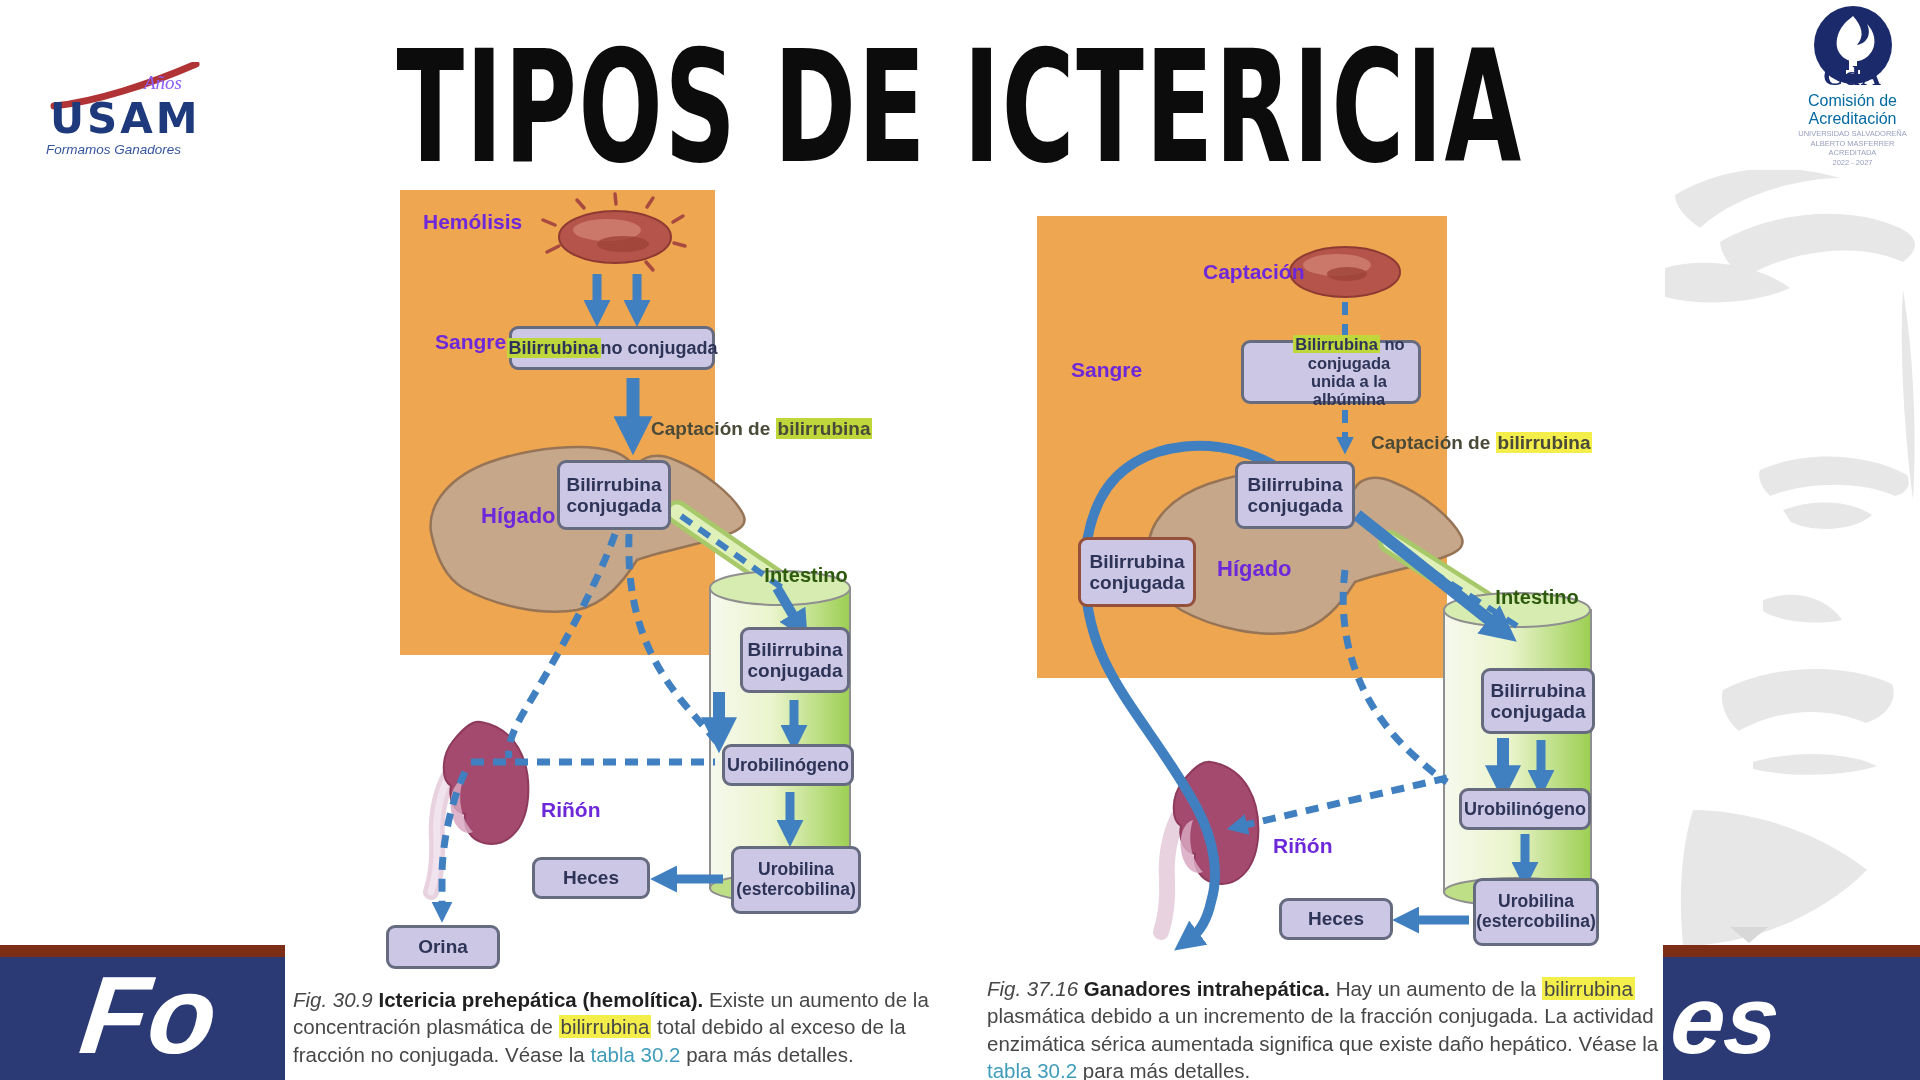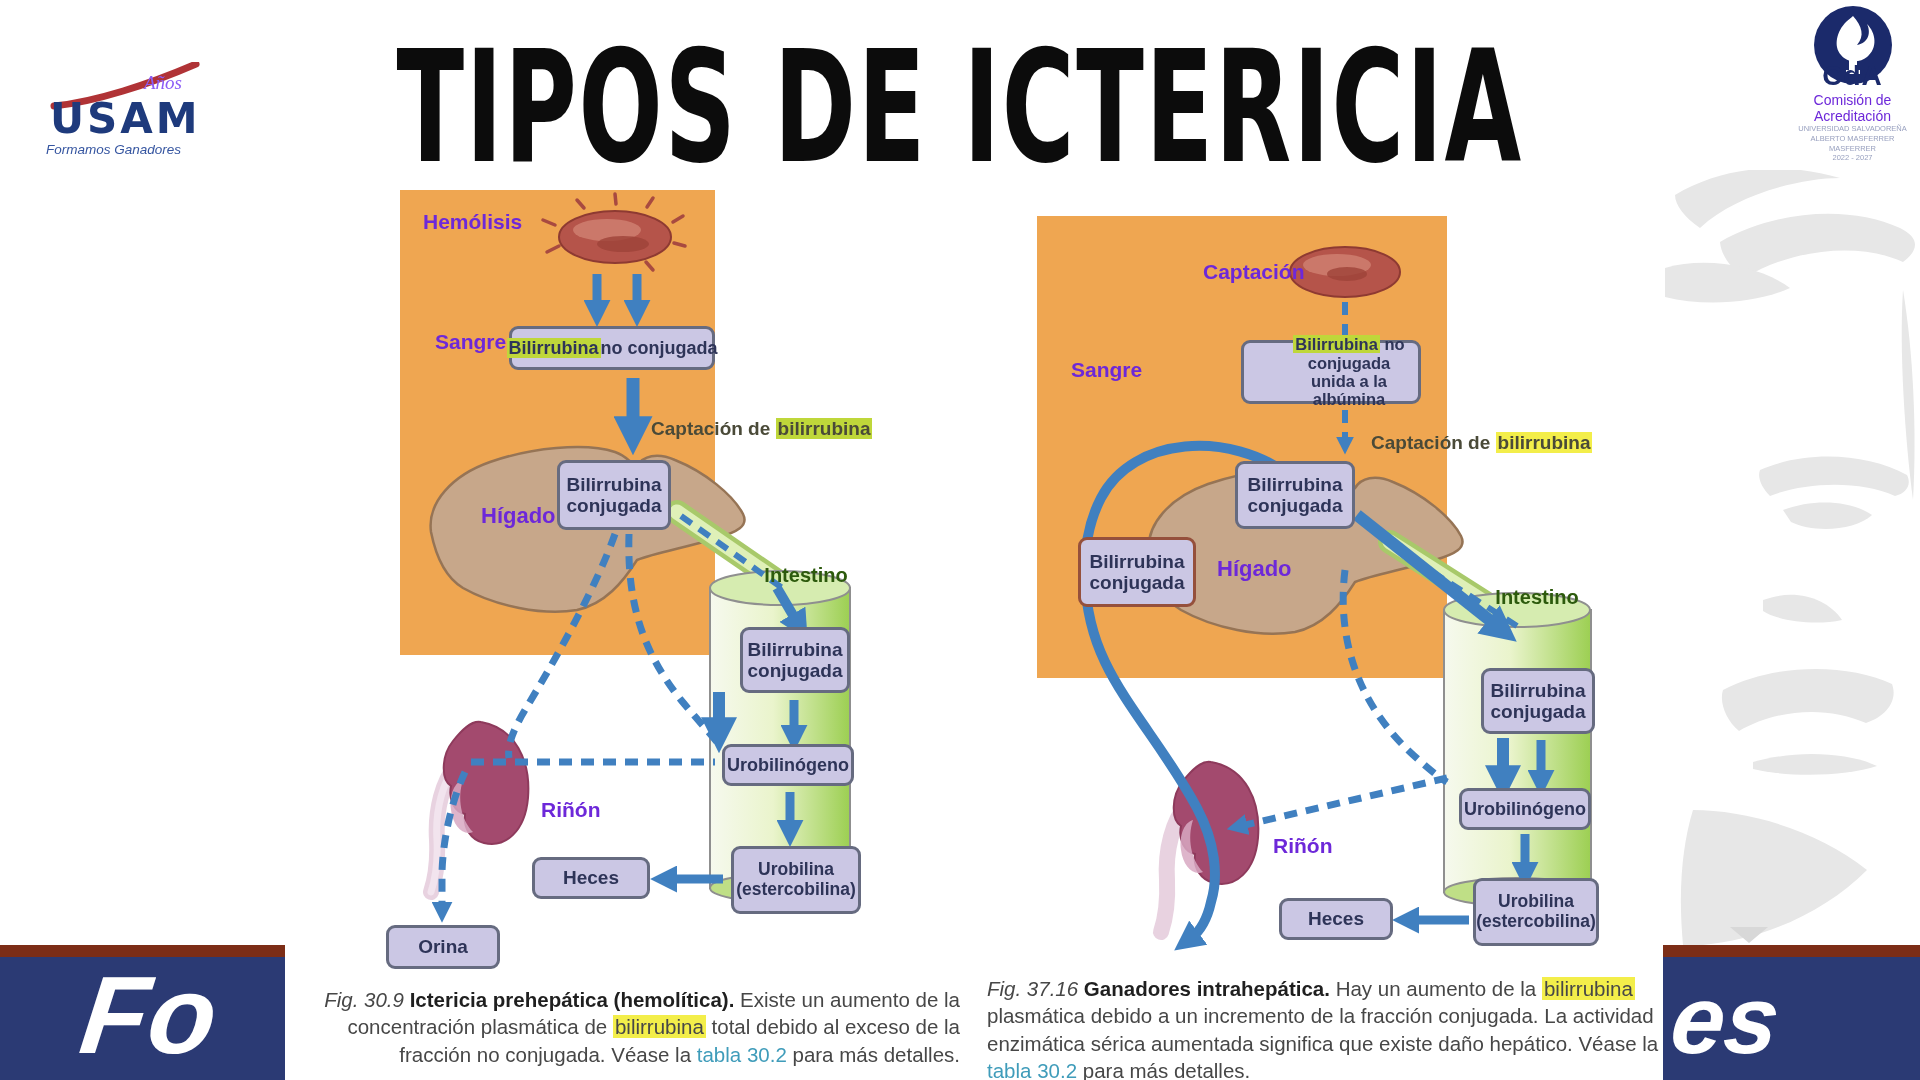--- a/index.html
+++ b/index.html
@@ -21,22 +21,22 @@
   .usam .anos{position:absolute;left:122px;top:66px;color:#8b5cf6;font-style:italic;
               font-size:19px;font-family:"Liberation Serif",serif;}
   .usam .name{position:absolute;left:28px;top:88px;color:#1e3a7c;font-weight:900;
               font-size:42px;letter-spacing:3px;font-family:"DejaVu Sans",sans-serif;}
   .usam .tag{position:absolute;left:24px;top:136px;color:#3555a0;font-style:italic;
              font-size:13.5px;}
 
   .cda{position:absolute;left:1790px;top:4px;width:125px;height:170px;text-align:center;
        z-index:3;color:#1b2a6b;}
   .cda .acr{font-weight:bold;font-size:28px;margin-top:-30px;letter-spacing:1px;
-            font-family:Liberation Sans, sans-serif;}
-  .cda .l1{font-size:14px;line-height:1.15;color:#6d28d9;}
+            font-family:Liberation Serif, serif;}
+  .cda .l1{font-size:16px;line-height:1.15;color:#0369a1;}
   .cda .tiny{font-size:7.5px;line-height:1.3;color:#98a0bf;}
 
   
   .banner{position:absolute;left:0;top:945px;width:1920px;height:135px;
           background:#2b3a74;border-top:12px solid #7c2d16;box-sizing:border-box;z-index:1;}
   .banner .btxt{position:absolute;color:#fff;font-weight:bold;font-style:italic;
                 transform:skewX(-7deg);font-family:"Liberation Sans",sans-serif;}
   .banner .bl{font-size:110px;top:-6px;left:82px;}
   .banner .br{font-size:96px;top:8px;left:1672px;}
 
@@ -103,21 +103,21 @@
     <circle cx="41" cy="41" r="39" fill="#1b2a6b"></circle>
     <path d="M41,12 C50,22 53,32 45,41 C57,39 59,28 55,20 C64,29 66,44 55,53 C48,59 35,59 29,51 C21,42 25,27 34,18 C36,16 39,14 41,12 Z" fill="#fff"></path>
     <rect x="37" y="53" width="8" height="13" fill="#fff"></rect>
     <rect x="34" y="66" width="14" height="4" fill="#fff"></rect>
   </svg>
   <div class="acr">CdA</div>
   <div class="l1">Comisión de</div>
   <div class="l1">Acreditación</div>
   <div class="tiny">UNIVERSIDAD SALVADOREÑA</div>
   <div class="tiny">ALBERTO MASFERRER</div>
-  <div class="tiny">MASFERRER</div>
+  <div class="tiny">ACREDITADA</div>
   <div class="tiny">2022 - 2027</div>
 </div>
 
 <div class="fig" style="left:285px;width:700px;">
   <svg class="layer" width="700" height="900">
     <defs>
       <marker id="aL" viewBox="0 0 10 10" refX="3" refY="5" markerWidth="3" markerHeight="3" orient="auto">
         <path d="M0,0 L10,5 L0,10 Z" fill="#4080c0"></path>
       </marker>
       <linearGradient id="cylL" x1="0" y1="0" x2="1" y2="0">
@@ -211,21 +211,21 @@
 conjugada</div>
   <div class="dbox" style="left:437px;top:564px;width:132px;height:42px;font-size:18px;">Urobilinógeno</div>
   <div class="dbox" style="left:446px;top:666px;width:130px;height:68px;font-size:17.5px;">Urobilina
 (estercobilina)</div>
   <div class="dbox" style="left:247px;top:677px;width:118px;height:42px;">Heces</div>
 
   <div class="lbl" style="left:256px;top:618px;">Riñón</div>
 
   <div class="dbox" style="left:101px;top:745px;width:114px;height:44px;">Orina</div>
 
-  <div class="cap" style="left:20px;top:806px;width:655px;text-align:right;">
+  <div class="cap" style="left:8px;top:806px;width:655px;">
     <span class="figno">Fig. 30.9</span><b> Ictericia prehepática (hemolítica).</b><span> Existe un aumento de la concentración plasmática de </span><span class="hl-yellow">bilirrubina</span><span> total debido al exceso de la fracción no conjugada. Véase la </span><span class="link">tabla 30.2</span><span> para más detalles.</span>
   </div>
 </div>
 
 <div class="fig" style="left:985px;width:678px;">
   <svg class="layer" width="678" height="900">
     <defs>
       <marker id="aR" viewBox="0 0 10 10" refX="3" refY="5" markerWidth="3" markerHeight="3" orient="auto">
         <path d="M0,0 L10,5 L0,10 Z" fill="#4080c0"></path>
       </marker>

